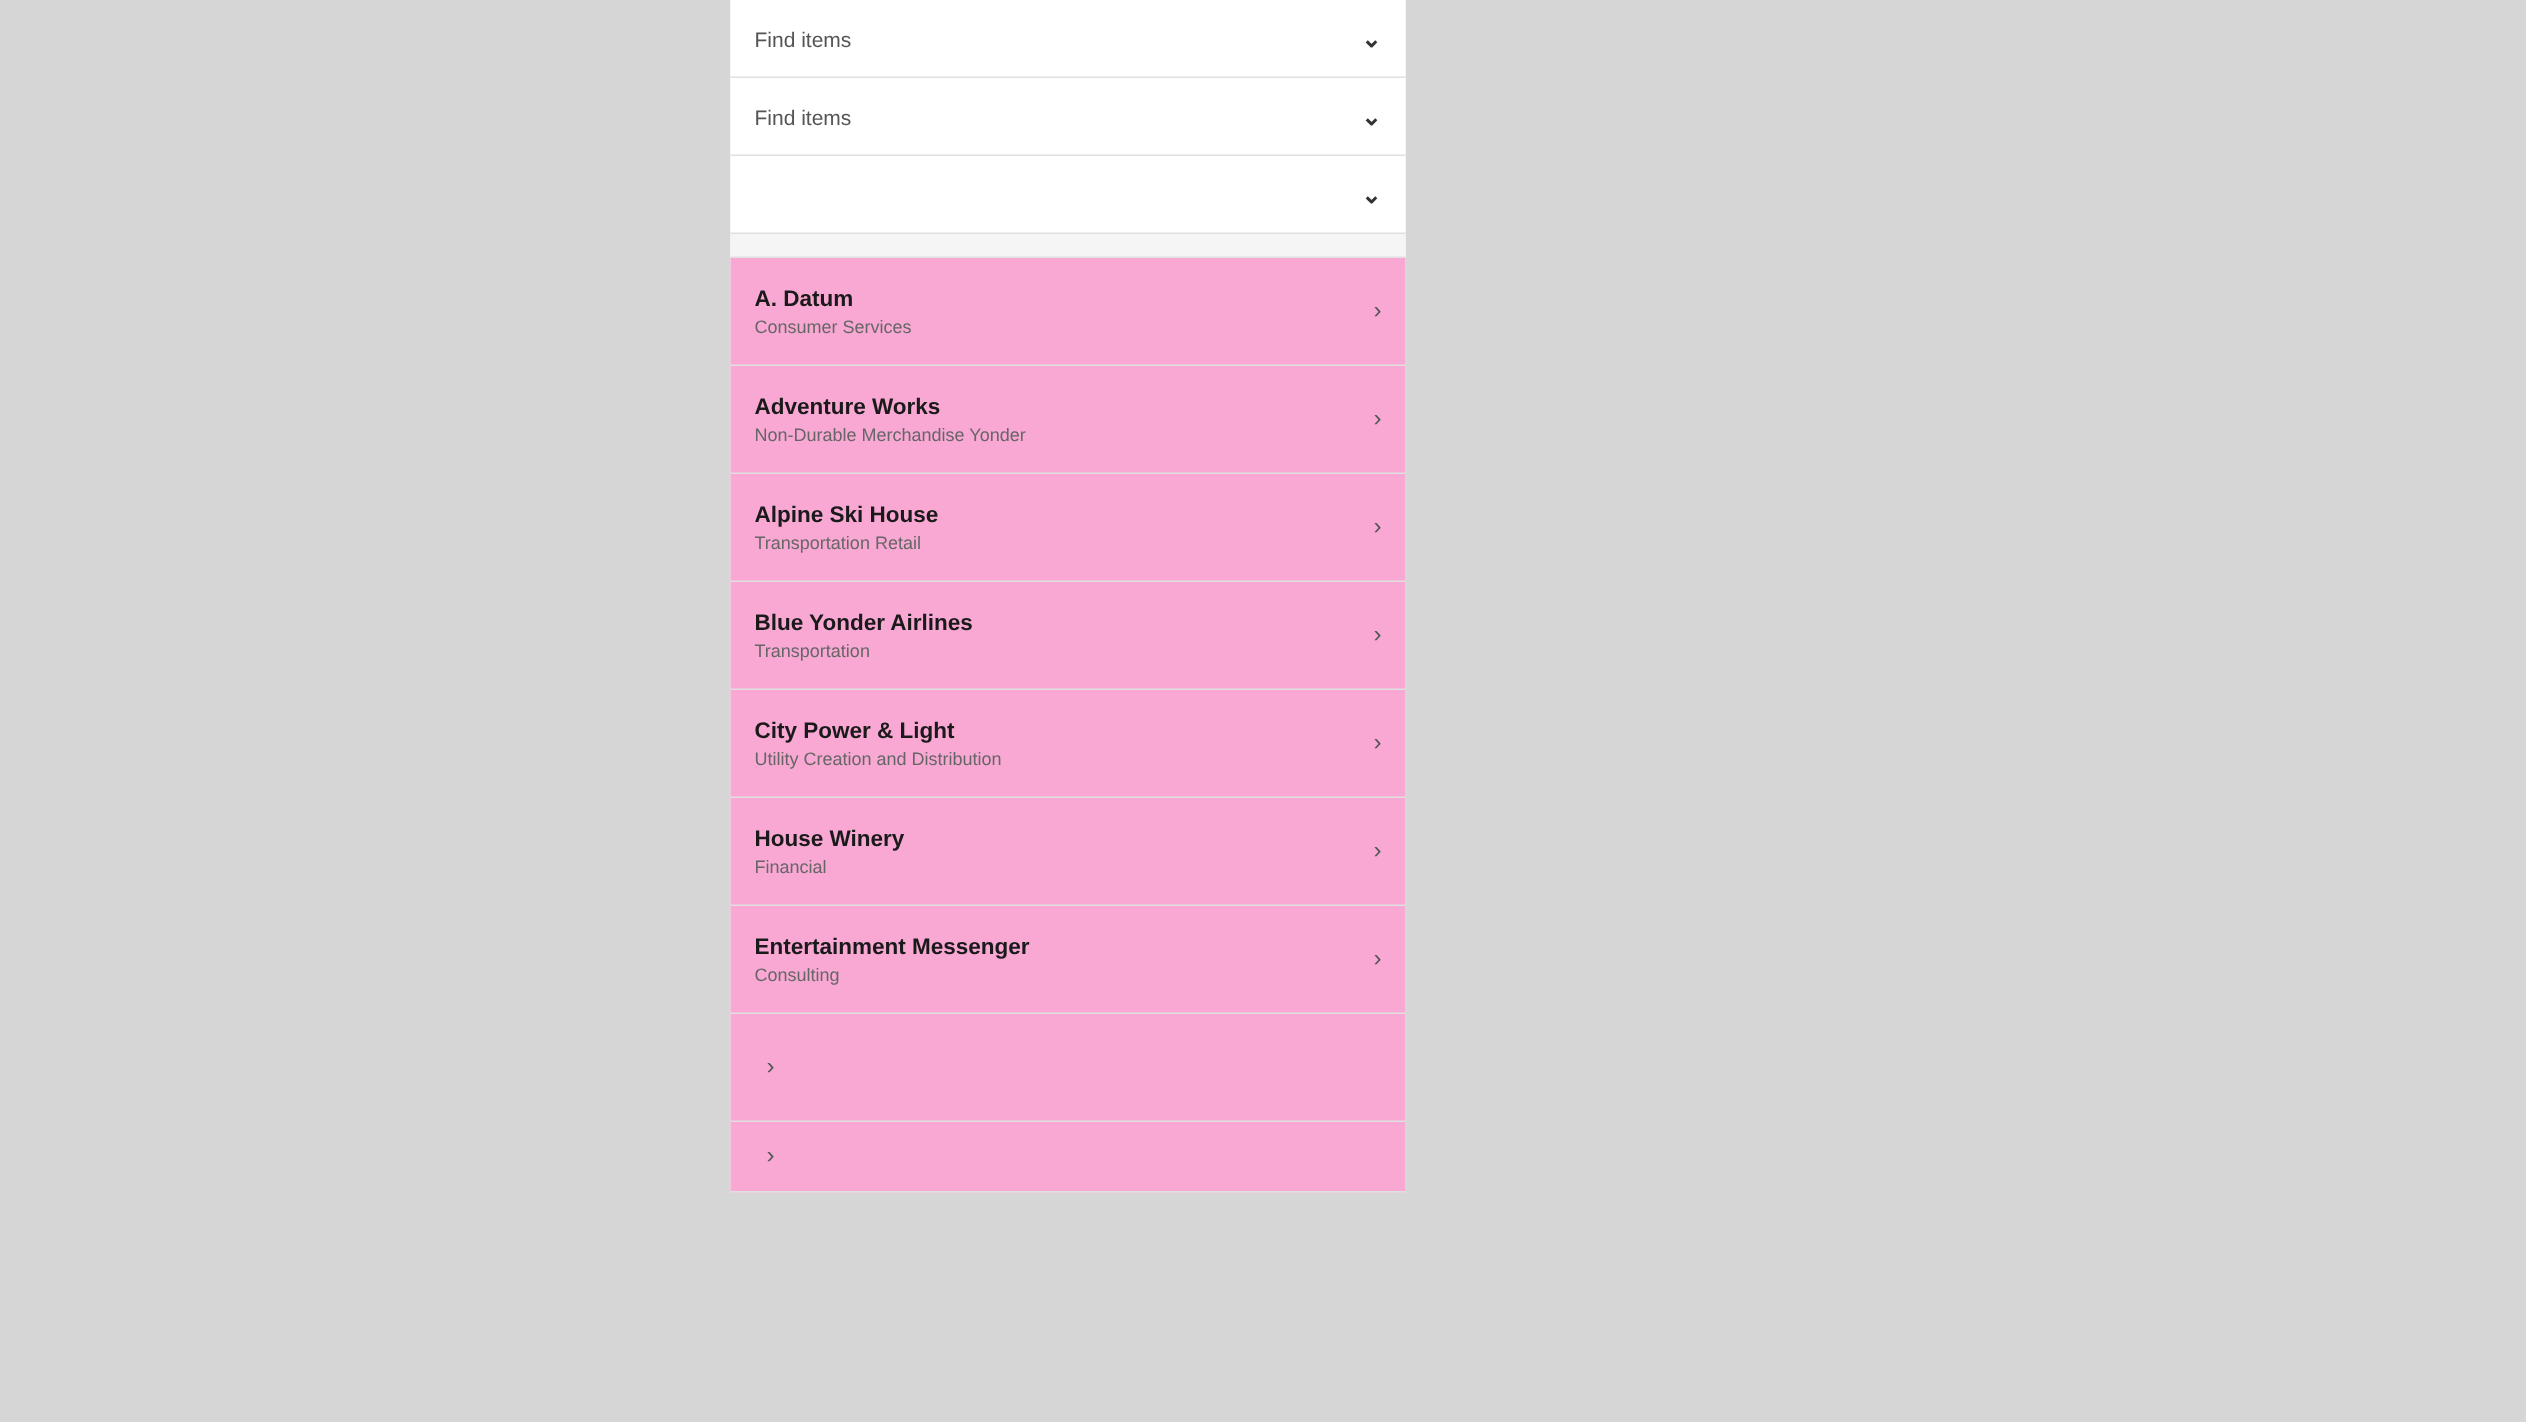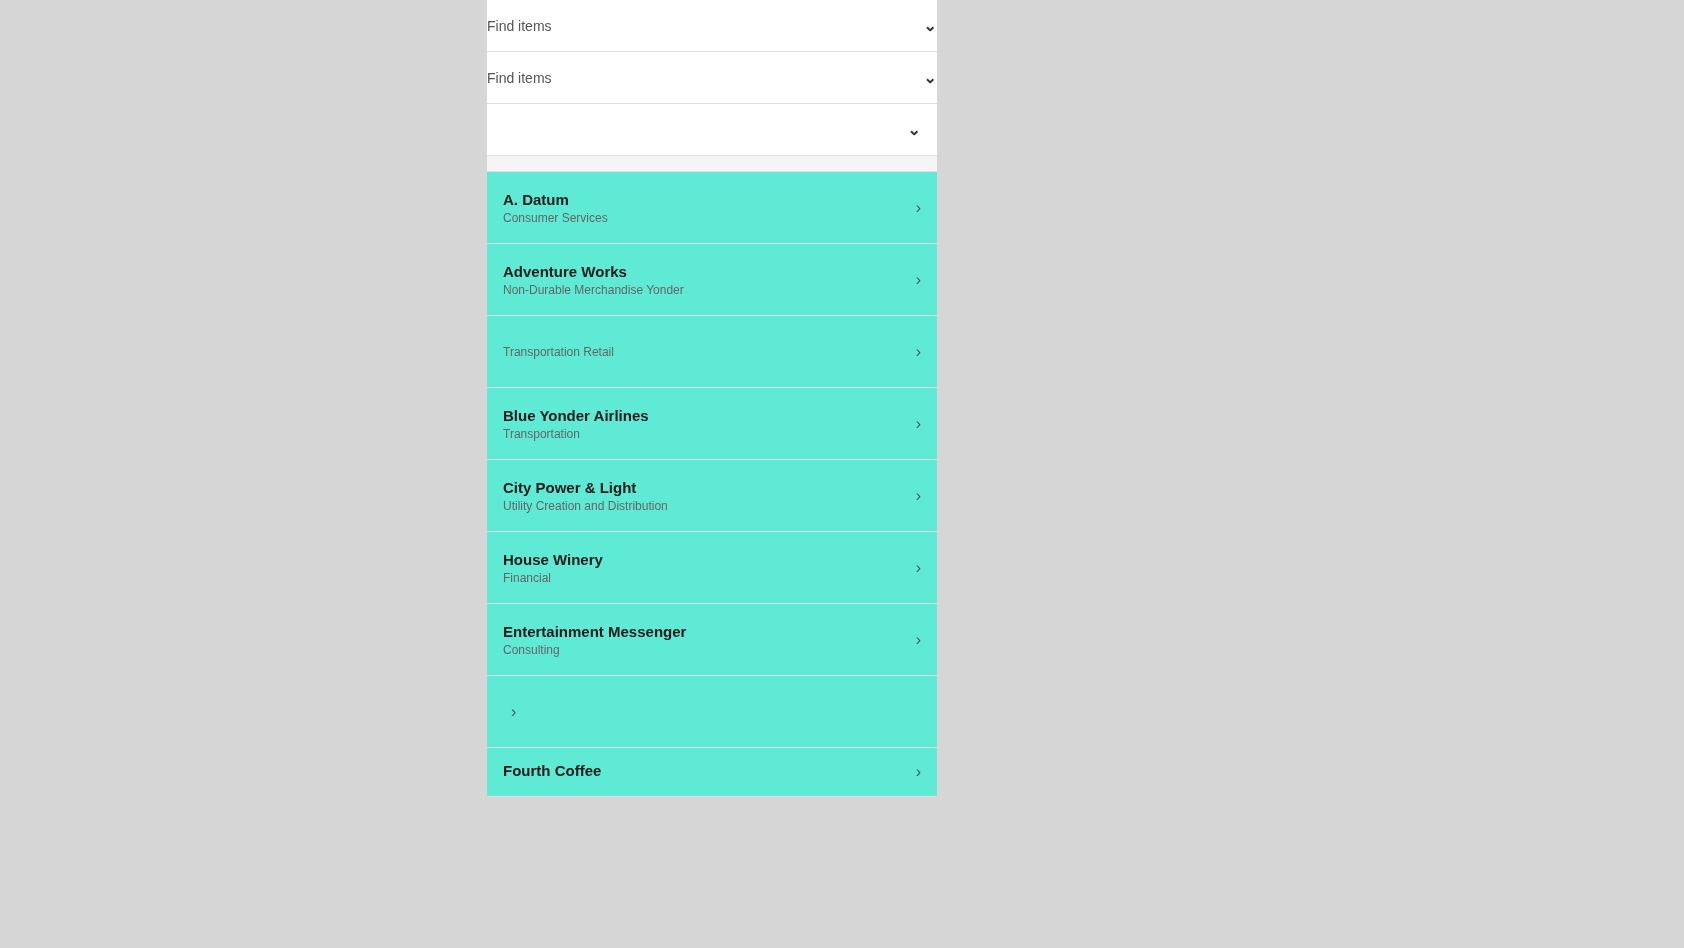--- a/index.html
+++ b/index.html
@@ -25,21 +25,21 @@
       display: flex;
       flex-direction: column;
       position: relative;
       left: -130px;
     }
 
     .dropdown-row {
       display: flex;
       align-items: center;
       justify-content: space-between;
-      padding: 0 0;
+      padding: 0 16px;
       height: 52px;
       border-bottom: 1px solid #e0e0e0;
       background: #ffffff;
       cursor: pointer;
     }
 
     .dropdown-label {
       font-size: 14px;
       color: #555555;
     }
@@ -66,21 +66,21 @@
       background-color: #f5f5f5;
       border-bottom: 1px solid #e0e0e0;
     }
 
     .list-item {
       display: flex;
       align-items: center;
       justify-content: space-between;
       padding: 14px 16px;
       border-bottom: 1px solid #e0e0e0;
-      background: #5eead4;
+      background: #f9a8d4;
       cursor: pointer;
       min-height: 72px;
     }
 
     .list-item-content {
       display: flex;
       flex-direction: column;
       flex: 1;
     }
 
@@ -141,20 +141,21 @@
   <div class="list-item">
     <div class="list-item-content">
       <span class="list-item-title">Adventure Works</span>
       <span class="list-item-subtitle">Non-Durable Merchandise Yonder</span>
     </div>
     <span class="chevron-right">›</span>
   </div>
 
   <div class="list-item">
     <div class="list-item-content">
+      <span class="list-item-title">Alpine Ski House</span>
       <span class="list-item-subtitle">Transportation Retail</span>
     </div>
     <span class="chevron-right">›</span>
   </div>
 
   <div class="list-item">
     <div class="list-item-content">
       <span class="list-item-title">Blue Yonder Airlines</span>
       <span class="list-item-subtitle">Transportation</span>
     </div>
@@ -183,19 +184,16 @@
       <span class="list-item-subtitle">Consulting</span>
     </div>
     <span class="chevron-right">›</span>
   </div>
 
   <div class="list-item">
     <span class="chevron-right">›</span>
   </div>
 
   <div class="list-item partial-item">
-    <div class="list-item-content">
-      <span class="list-item-title">Fourth Coffee</span>
-    </div>
     <span class="chevron-right">›</span>
   </div>
 
 </div>
 
 </body></html>

